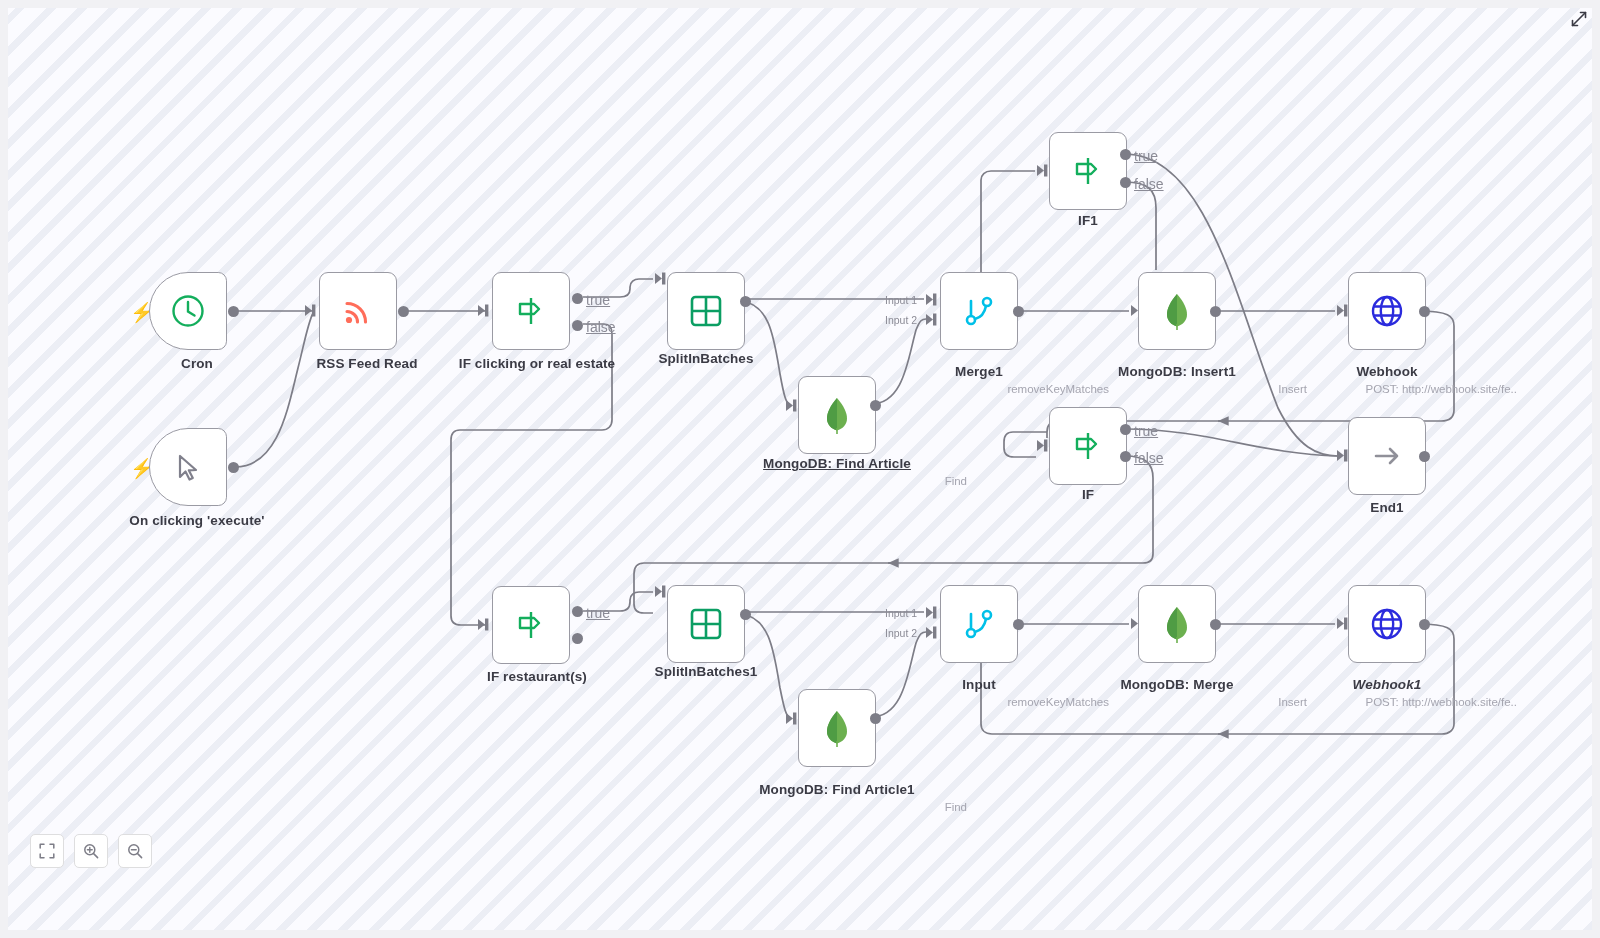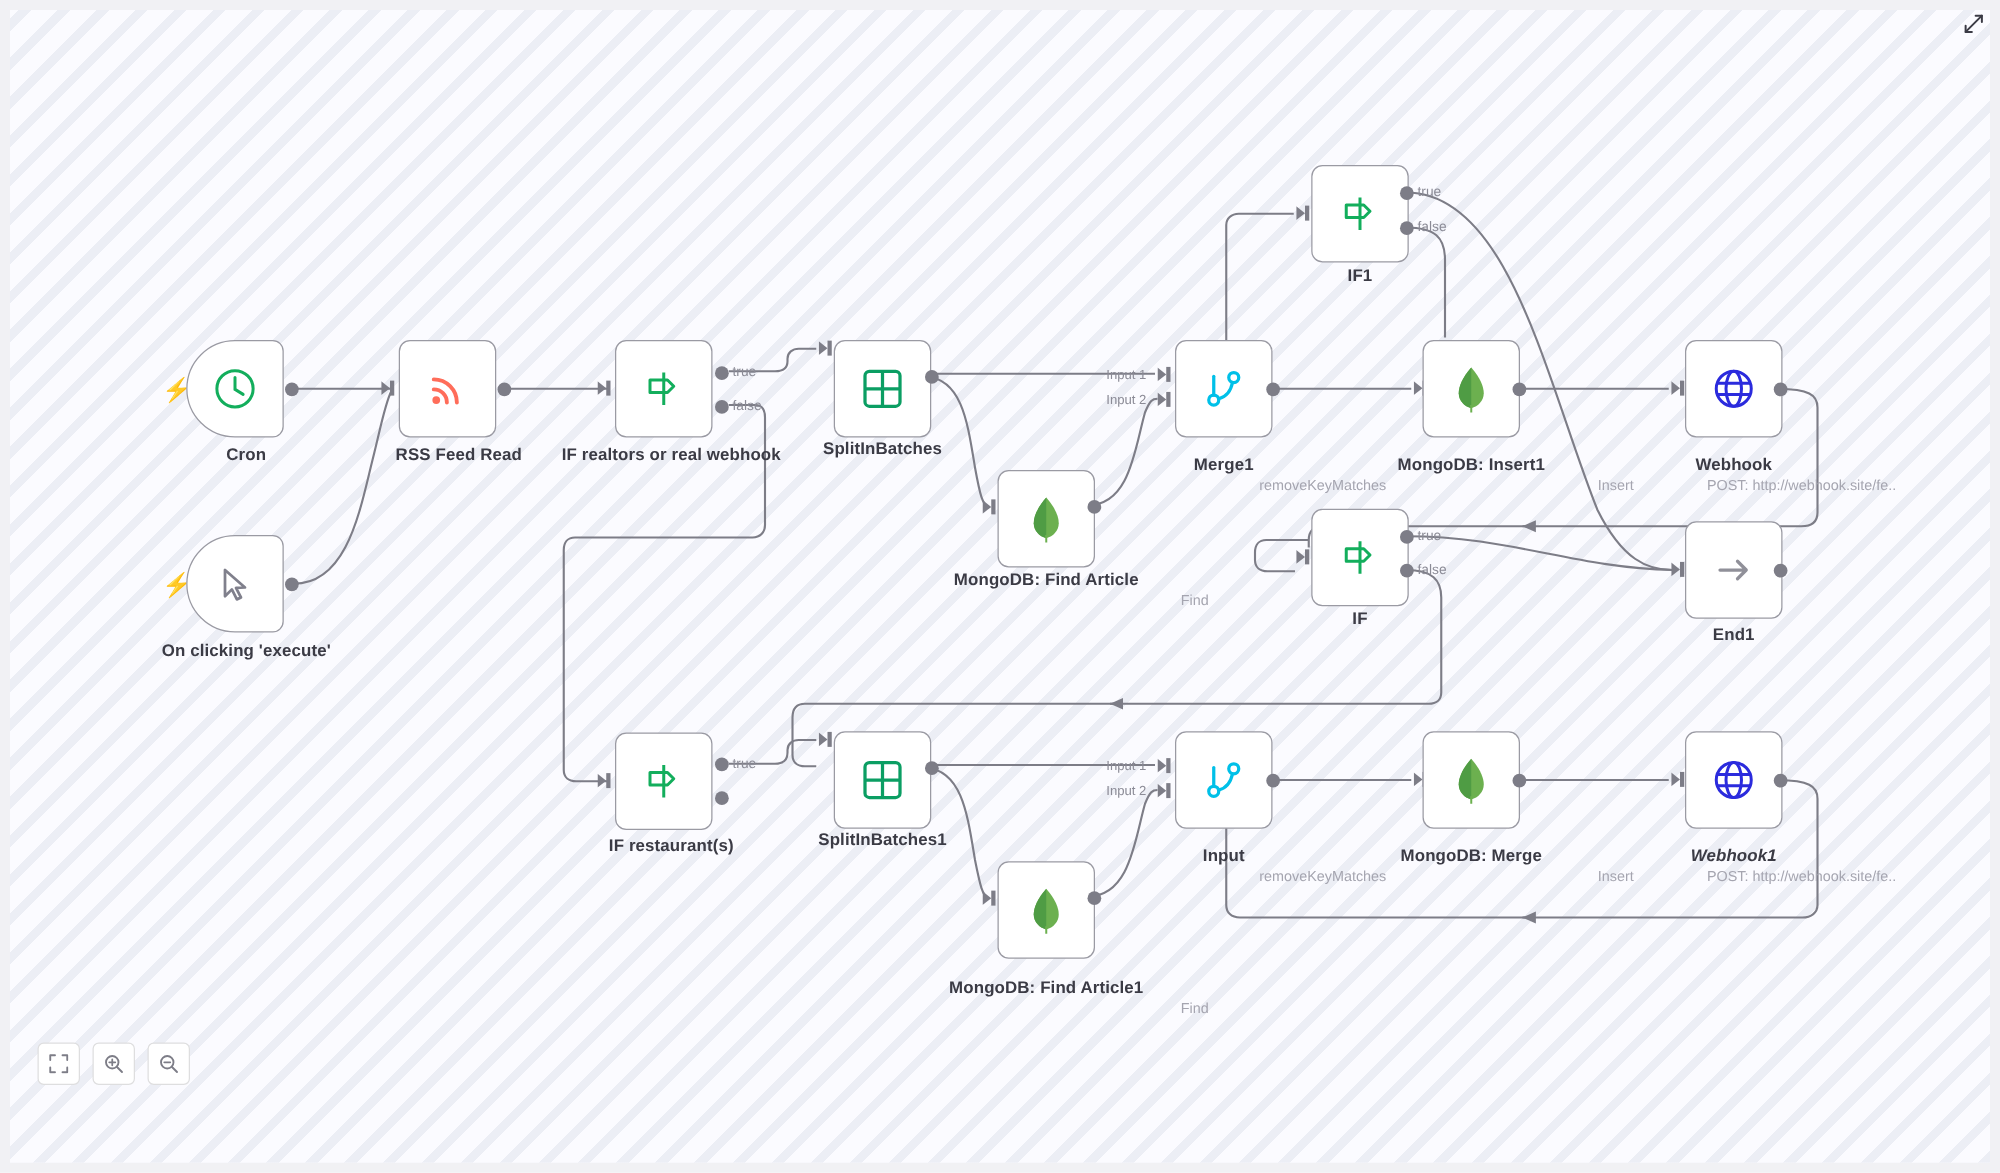--- a/index.html
+++ b/index.html
@@ -36,21 +36,21 @@
   .nlabel{position:absolute;width:260px;text-align:center;
     font-size:13.5px;font-weight:700;color:#3b3b45;letter-spacing:.1px;
     white-space:nowrap;}
   .nsub{position:absolute;width:260px;text-align:right;
     font-size:11.5px;color:#a5a5b0;white-space:nowrap;}
 
   
   .dot{position:absolute;width:11px;height:11px;border-radius:50%;
     background:#7d7d87;}
   .inarrow{position:absolute;width:13px;height:13px;}
-  .porttxt{position:absolute;font-size:11px;color:#8b8b96;white-space:nowrap;}
+  .porttxt{position:absolute;font-size:14px;color:#8b8b96;white-space:nowrap;text-decoration:underline;}
   .inptxt{position:absolute;font-size:10.5px;color:#8b8b96;white-space:nowrap;}
 
   
   .bolt{position:absolute;color:#ff6d5a;font-size:19px;line-height:1;}
 
   
   #controls{position:absolute;left:22px;bottom:62px;display:flex;gap:10px;}
   .ctlbtn{width:32px;height:32px;background:#fff;border:1px solid #dededf;
     border-radius:5px;display:flex;align-items:center;justify-content:center;
     cursor:pointer;}
@@ -167,21 +167,21 @@
     <div class="node" style="left:484px;top:264px;">
       <svg width="38" height="38" viewBox="0 0 38 38">
         <path d="M19 6 L19 32" stroke="#13ae5c" stroke-width="2.4" fill="none"></path>
         <path d="M8 12 L22 12 L27 17 L22 22 L8 22 Z" fill="none" stroke="#13ae5c" stroke-width="2.4" stroke-linejoin="round"></path>
       </svg>
     </div>
     <span class="dot" style="left:564px;top:285px;"></span>
     <span class="porttxt" style="left:578px;top:284px;">true</span>
     <span class="dot" style="left:564px;top:312px;"></span>
     <span class="porttxt" style="left:578px;top:311px;">false</span>
-    <div class="nlabel" style="left:399px;top:348px;">IF realtors or real webhook</div>
+    <div class="nlabel" style="left:399px;top:348px;">IF clicking or real estate</div>
 
     <svg class="inarrow" style="left:647px;top:264px;" viewBox="0 0 13 13">
       <path d="M0,1 L7,6.5 L0,12 z" fill="#7d7d87"></path>
         <rect x="7" y="0.5" width="3.4" height="12" fill="#7d7d87"></rect>
     </svg>
     <div class="node" style="left:659px;top:264px;">
       <svg width="34" height="34" viewBox="0 0 34 34">
         <rect x="3" y="3" width="28" height="28" rx="3.5" fill="none" stroke="#0b9e63" stroke-width="2.6"></rect>
         <path d="M17 3 L17 31 M3 17 L31 17" stroke="#0b9e63" stroke-width="2.6"></path>
       </svg>
@@ -194,21 +194,21 @@
         <rect x="7" y="0.5" width="3.4" height="12" fill="#7d7d87"></rect>
     </svg>
     <div class="node" style="left:790px;top:368px;">
       <svg width="36" height="40" viewBox="0 0 36 40">
         <path d="M18 3 C25 11 28 18 28 23.5 C28 29.5 23.5 34 18 35.5 C12.5 34 8 29.5 8 23.5 C8 18 11 11 18 3 Z" fill="#6cb04f"></path>
         <path d="M18 3 C11 11 8 18 8 23.5 C8 29.5 12.5 34 18 35.5 Z" fill="#4f9c44"></path>
         <path d="M18 33 L18 39" stroke="#6cb04f" stroke-width="1.6"></path>
       </svg>
     </div>
     <span class="dot" style="left:862px;top:392px;"></span>
-    <div class="nlabel" style="left:699px;top:448px;">MongoDB: Find Article</div>
+    <div class="nlabel" style="left:699px;top:448px;text-decoration:underline;">MongoDB: Find Article</div>
     <div class="nsub" style="left:699px;top:467px;">Find</div>
 
     <span class="inptxt" style="left:877px;top:286px;">Input 1</span>
     <svg class="inarrow" style="left:918px;top:285px;" viewBox="0 0 13 13">
       <path d="M0,1 L7,6.5 L0,12 z" fill="#7d7d87"></path>
         <rect x="7" y="0.5" width="3.4" height="12" fill="#7d7d87"></rect>
     </svg>
     <span class="inptxt" style="left:877px;top:306px;">Input 2</span>
     <svg class="inarrow" style="left:918px;top:305px;" viewBox="0 0 13 13">
       <path d="M0,1 L7,6.5 L0,12 z" fill="#7d7d87"></path>

